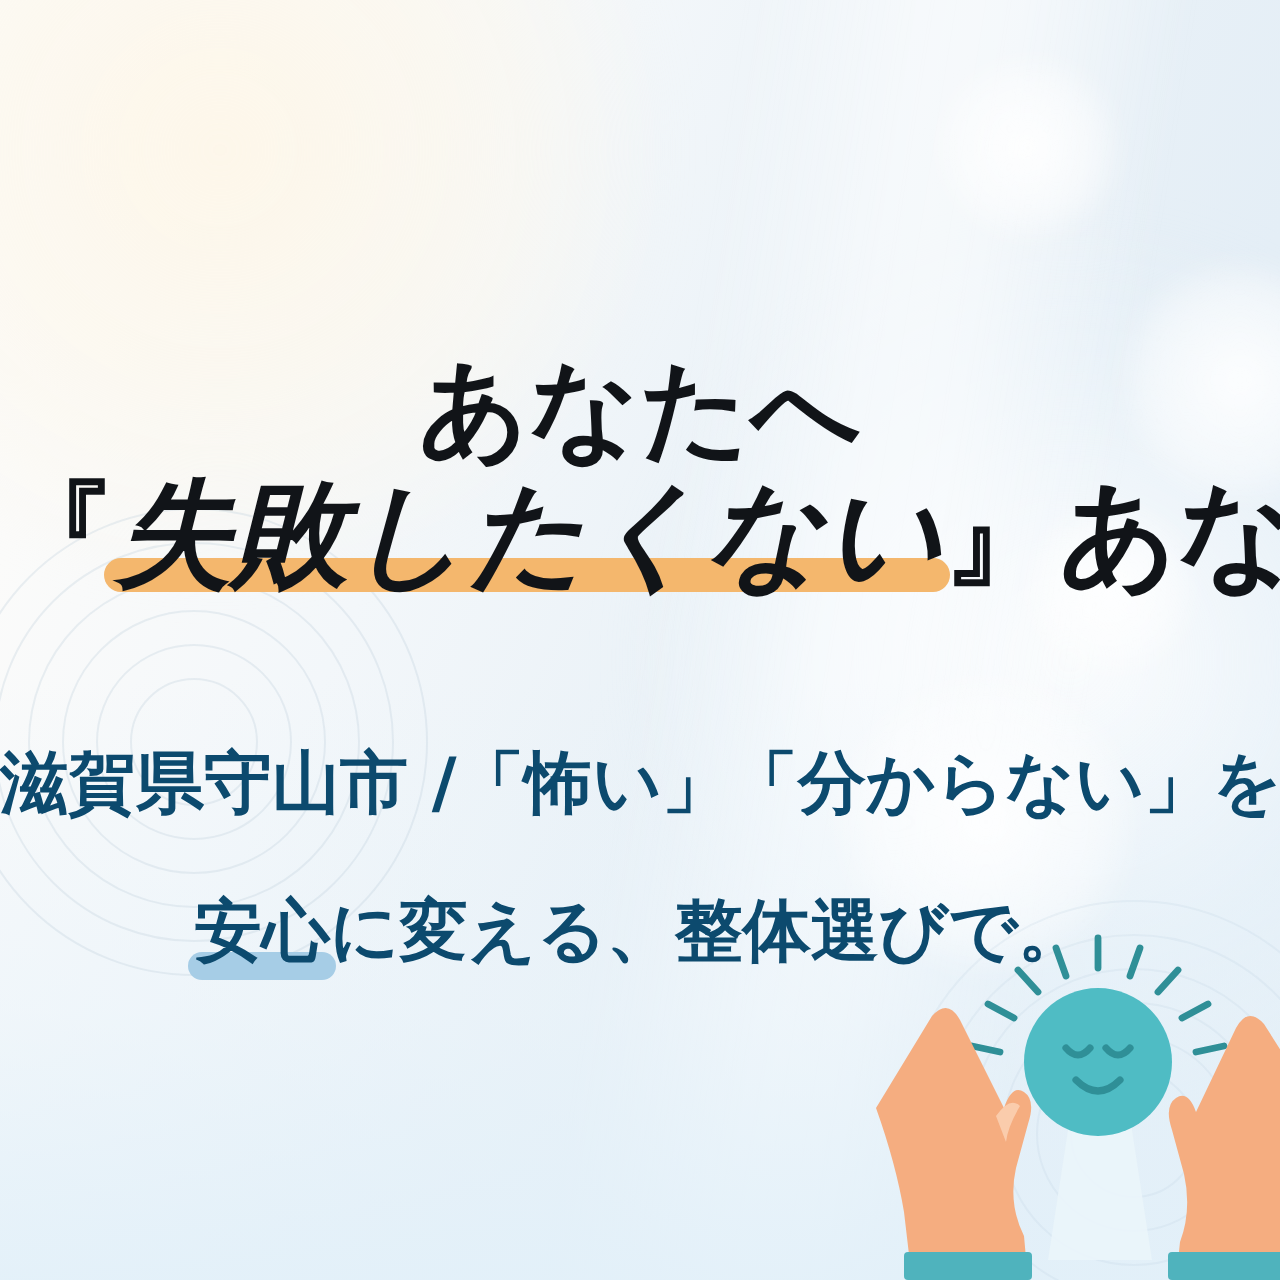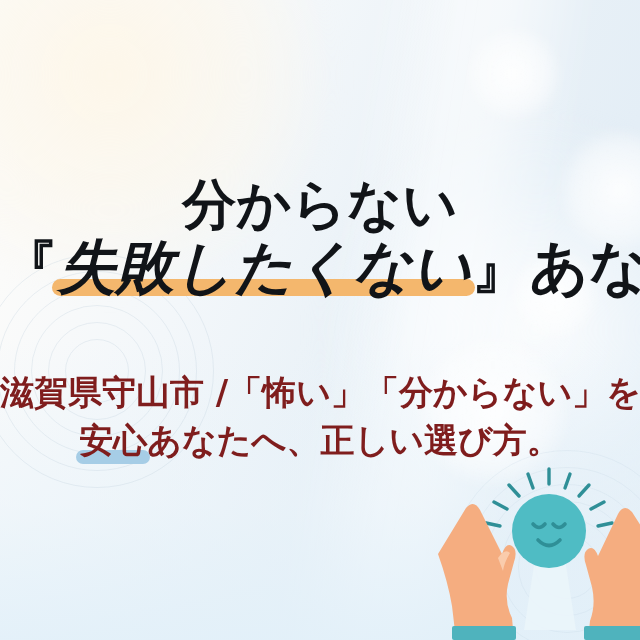--- a/index.html
+++ b/index.html
@@ -177,32 +177,33 @@
     z-index: 1;
     font-style: italic;
   }
 
   .subhead {
     position: absolute;
     left: 0;
     right: 0;
     top: 368px;
     text-align: center;
-    color: #7f1d1d;
+    color: #0c4a6e;
     font-weight: 800;
     line-height: 1.42;
   }
   .sub-line {
     display: block;
     white-space: nowrap;
     font-size: 34px;
   }
   .sub-mark {
     position: relative;
     display: inline-block;
+    margin-top: 26px;
   }
   .sub-mark .mark-bar {
     position: absolute;
     left: -3px;
     right: -3px;
     bottom: 1px;
     height: 14px;
     background: #a6cde6;
     border-radius: 8px;
     z-index: 0;
@@ -249,27 +250,27 @@
   <div class="bg-rings-2">
     <span class="ring-1"></span>
       <span class="ring-2"></span>
       <span class="ring-3"></span>
     <span class="ring-4"></span>
       <span class="ring-5"></span>
       <span class="ring-6"></span>
   </div>
 
   <div class="headline">
-    <span class="headline-line hl-1">分からない</span>
+    <span class="headline-line hl-1">あなたへ</span>
     <span class="headline-line hl-2"><span>『</span><span class="hl-mark"><span class="mark-bar"></span><span class="mark-text">失敗したくない</span></span><span>』あなたへ</span></span>
   </div>
 
   <div class="subhead">
     <span class="sub-line">滋賀県守山市 /「怖い」「分からない」を</span>
-    <span class="sub-line"><span class="sub-mark"><span class="mark-bar"></span><span class="mark-text">安心</span></span><span>あなたへ、正しい選び方。</span></span>
+    <span class="sub-line"><span class="sub-mark"><span class="mark-bar"></span><span class="mark-text">安心</span></span><span>に変える、整体選びで。</span></span>
   </div>
 
   <div class="illustration">
     <svg width="210" height="180" viewBox="0 0 210 180" xmlns="http://www.w3.org/2000/svg">
 
       <path d="M88 170 L104 66 Q112 52 124 66 L140 170 Z" fill="#eaf4fa" opacity="0.95"></path>
 
       <g stroke="#2f8f97" stroke-width="3.4" stroke-linecap="round">
         <line x1="113" y1="9" x2="113" y2="24"></line>
         <line x1="92" y1="14" x2="97" y2="28"></line>

